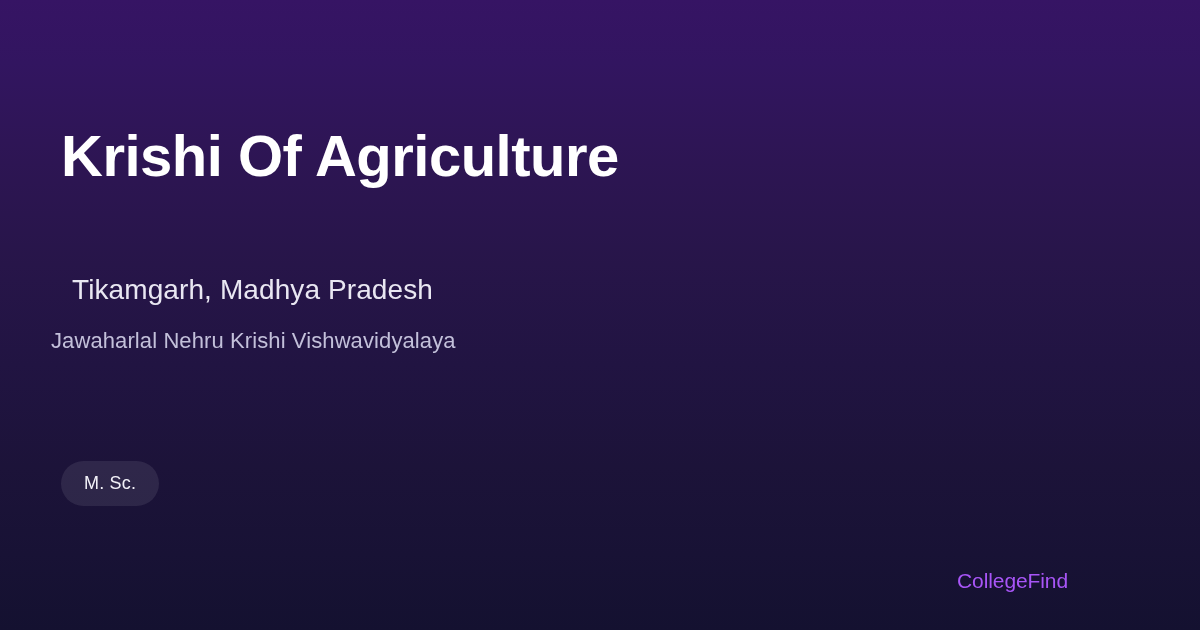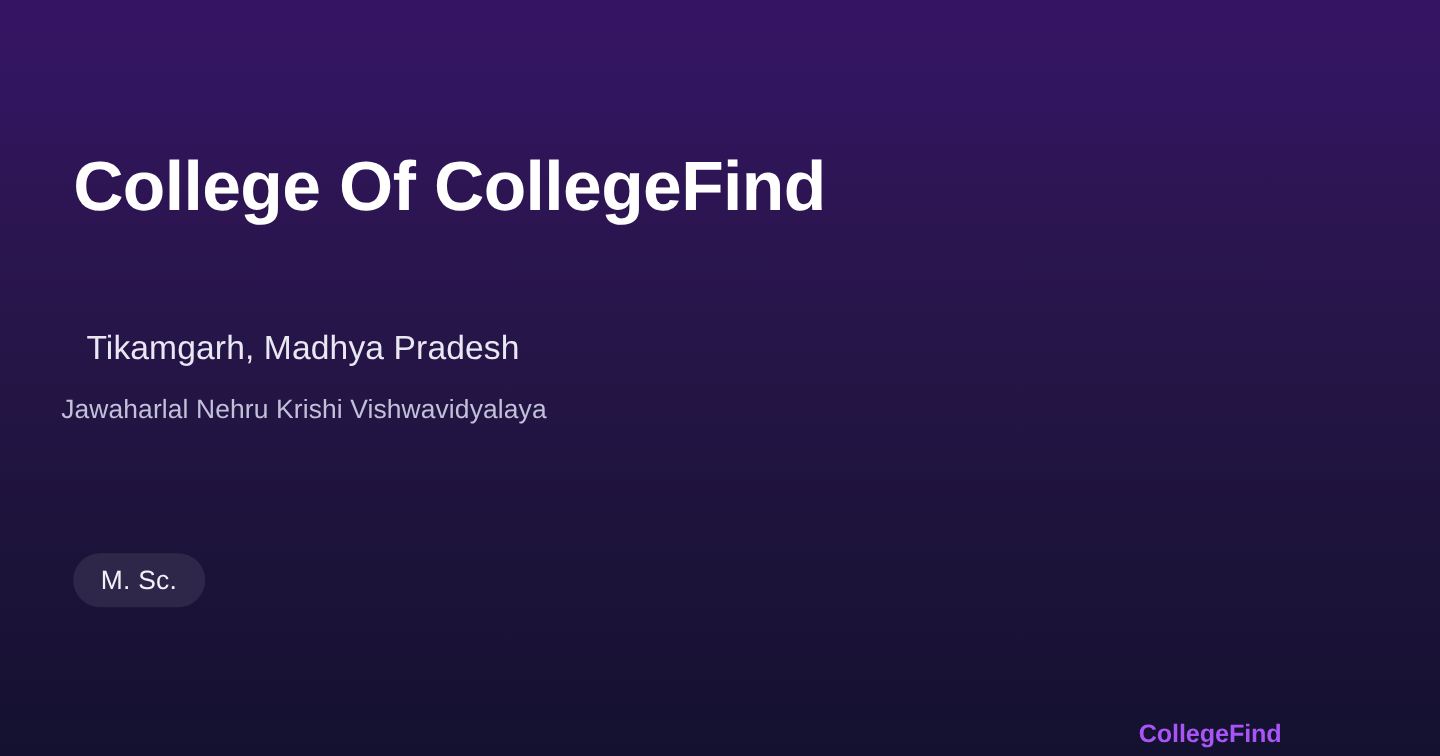--- a/index.html
+++ b/index.html
@@ -85,44 +85,44 @@
 
   .degree-pill {
     display: inline-flex;
     align-items: center;
     justify-content: center;
     height: 45px;
     padding: 12px 23px;
     border-radius: 999px;
     background: rgba(255, 255, 255, 0.085);
     color: #f2f1f8;
-    font-size: 22px;
+    font-size: 18px;
     font-weight: 400;
     letter-spacing: 0.2px;
     white-space: nowrap;
   }
 
   .brand-mark {
     position: absolute;
     right: 132px;
-    top: 600px;
+    top: 569px;
     font-size: 21px;
-    font-weight: 700;
+    font-weight: 400;
     letter-spacing: -0.1px;
     color: #a855f7;
     white-space: nowrap;
   }
 </style>
 </head>
 <body>
 
 <div class="og-card">
 
   <div class="content-block">
-    <h1 class="college-title">College Of CollegeFind</h1>
+    <h1 class="college-title">Krishi Of Agriculture</h1>
   </div>
 
   <div class="location-line">Tikamgarh, Madhya Pradesh</div>
 
   <div class="university-line">Jawaharlal Nehru Krishi Vishwavidyalaya</div>
 
   <div class="degree-pills">
     <span class="degree-pill">M. Sc.</span>
   </div>
 

